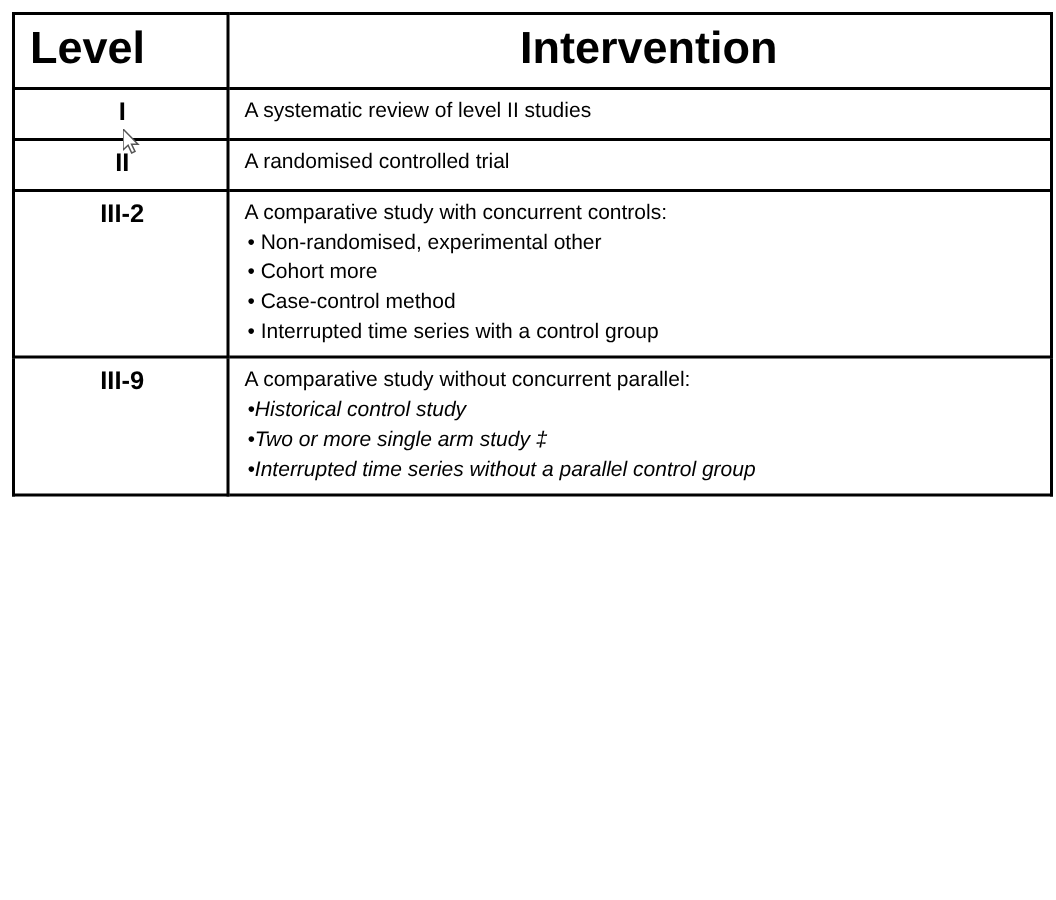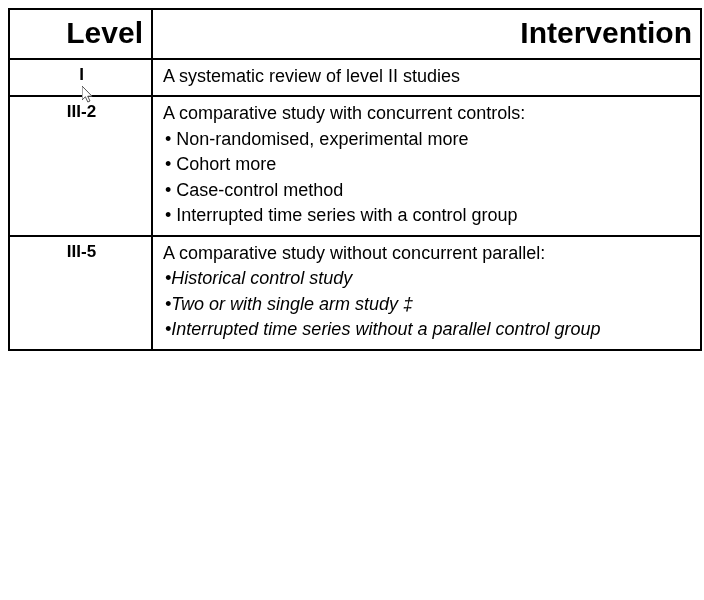--- a/index.html
+++ b/index.html
@@ -33,44 +33,44 @@
     border: 2px solid #000000;
     vertical-align: top;
     padding: 4px 8px 6px 10px;
     box-sizing: border-box;
   }
   col.col-level { width: 143px; }
   col.col-intervention { width: 549px; }
 
   
   .head-cell {
-    text-align: right;
+    text-align: left;
     font-size: 30px;
     font-weight: bold;
     line-height: 1.25;
     padding-top: 8px;
     padding-bottom: 8px;
   }
   .head-cell.left {
-    text-align: right;
+    text-align: center;
     padding-left: 20px;
   }
 
   
   .level-cell {
     text-align: center;
     font-size: 17px;
     font-weight: bold;
     padding-top: 9px;
     line-height: 1.3;
   }
 
   
   .int-cell {
-    font-size: 18px;
+    font-size: 14px;
     line-height: 1.42;
     padding-top: 7px;
   }
   .int-cell .line {
     white-space: normal;
   }
   .int-cell .bullet-line {
     padding-left: 2px;
   }
   .int-cell .bullet-spaced {
@@ -102,39 +102,45 @@
         <th class="head-cell left">Intervention</th>
       </tr>
 
       <tr>
         <td class="level-cell">I</td>
         <td class="int-cell">
           <div class="line">A systematic review of level II studies</div>
         </td>
       </tr>
 
+      <tr>
+        <td class="level-cell">II</td>
+        <td class="int-cell">
+          <div class="line">A randomised controlled trial</div>
+        </td>
+      </tr>
 
 
       <tr>
         <td class="level-cell">III-2</td>
         <td class="int-cell">
           <div class="line">A comparative study with concurrent controls:</div>
-          <div class="line bullet-line">• Non-randomised, experimental more</div>
+          <div class="line bullet-line">• Non-randomised, experimental other</div>
           <div class="line bullet-line">• Cohort more</div>
           <div class="line bullet-line">• Case-control method</div>
           <div class="line bullet-line">• Interrupted time series with a control group</div>
         </td>
       </tr>
 
       <tr>
-        <td class="level-cell">III-5</td>
+        <td class="level-cell">III-9</td>
         <td class="int-cell">
           <div class="line">A comparative study without concurrent parallel:</div>
           <div class="line bullet-spaced">•Historical control study</div>
-          <div class="line bullet-spaced">•Two or with single arm study ‡</div>
+          <div class="line bullet-spaced">•Two or more single arm study ‡</div>
           <div class="line bullet-spaced">•Interrupted time series without a parallel control group</div>
         </td>
       </tr>
 
     </tbody>
   </table>
 
   <svg class="cursor" viewBox="0 0 12 18">
     <polygon points="0,0 0,14 3.4,10.8 5.8,16 8,15 5.7,10.2 10,10.2" fill="#ffffff" stroke="#555555" stroke-width="1"></polygon>
   </svg>

